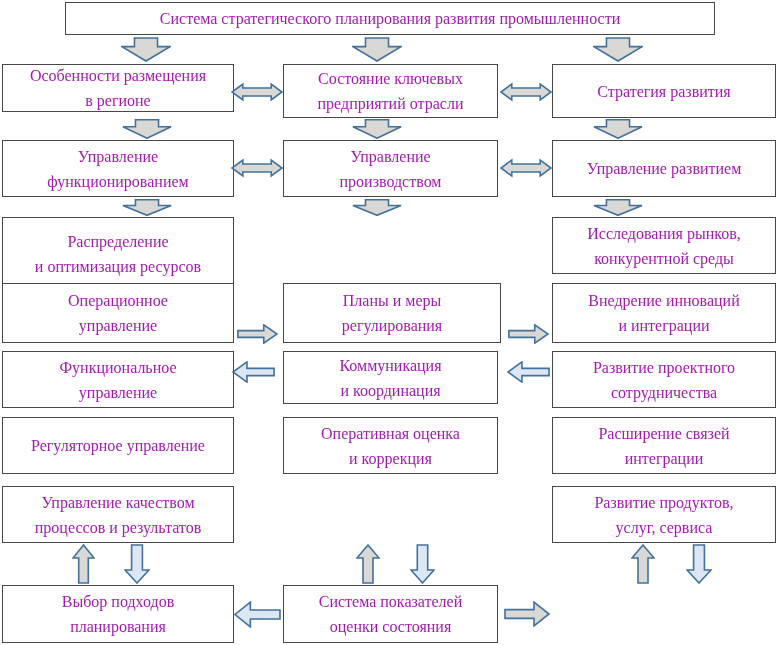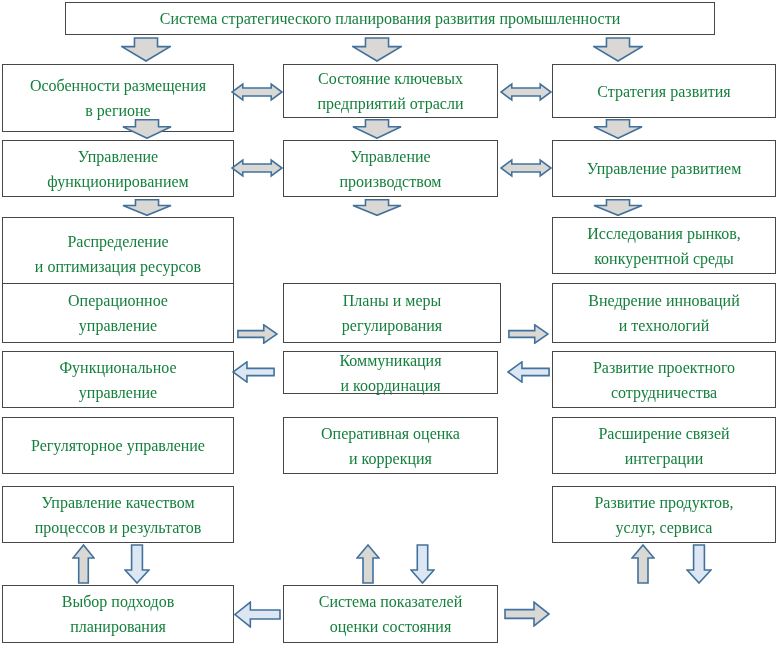--- a/index.html
+++ b/index.html
@@ -14,21 +14,21 @@
     position:absolute;
     box-sizing:border-box;
     background:#ffffff;
     border:1.5px solid #474747;
     display:flex;
     align-items:center;
     justify-content:center;
     text-align:center;
     font-size:16px;
     line-height:25px;
-    color:#15803d;
+    color:#a21caf;
     white-space:pre-line;
   }
   .box.title{font-size:16px;}
   .arr{
     position:absolute;
     stroke:#41719c;
     stroke-width:1.6px;
     overflow:visible;
   }
   .arr.gray{fill:#dad8d4;}
@@ -58,21 +58,21 @@
         <polygon points="12,1 23,14 17,14 17,39 7,39 7,14 1,14" vector-effect="non-scaling-stroke"></polygon>
       </symbol>
       <symbol id="sym-down-n" viewBox="0 0 24 40" preserveAspectRatio="none">
         <polygon points="7,1 17,1 17,26 23,26 12,39 1,26 7,26" vector-effect="non-scaling-stroke"></polygon>
       </symbol>
     </defs>
   </svg>
 
   <div class="box title" style="left:65px;top:2px;width:650px;height:33px">Система стратегического планирования развития промышленности</div>
 
-  <div class="box" style="left:2px;top:64px;width:232px;height:68px">Особенности размещения
+  <div class="box" style="left:2px;top:64px;width:232px;height:48px">Особенности размещения
 в регионе</div>
   <div class="box" style="left:283px;top:64px;width:215px;height:54px">Состояние ключевых
 предприятий отрасли</div>
   <div class="box" style="left:552px;top:64px;width:224px;height:54px">Стратегия развития</div>
 
   <div class="box" style="left:2px;top:140px;width:232px;height:57px">Управление
 функционированием</div>
   <div class="box" style="left:283px;top:140px;width:215px;height:57px">Управление
 производством</div>
   <div class="box" style="left:552px;top:140px;width:224px;height:57px">Управление развитием</div>
@@ -80,25 +80,25 @@
   <div class="box" style="left:2px;top:217px;width:232px;height:73px">Распределение
 и оптимизация ресурсов</div>
   <div class="box" style="left:552px;top:217px;width:224px;height:57px">Исследования рынков,
 конкурентной среды</div>
 
   <div class="box" style="left:2px;top:283px;width:232px;height:60px">Операционное
 управление</div>
   <div class="box" style="left:283px;top:283px;width:218px;height:60px">Планы и меры
 регулирования</div>
   <div class="box" style="left:552px;top:283px;width:224px;height:60px">Внедрение инноваций
-и технологий</div>
+и интеграции</div>
 
   <div class="box" style="left:2px;top:351px;width:232px;height:57px">Функциональное
 управление</div>
-  <div class="box" style="left:283px;top:351px;width:215px;height:43px">Коммуникация
+  <div class="box" style="left:283px;top:351px;width:215px;height:53px">Коммуникация
 и координация</div>
   <div class="box" style="left:552px;top:351px;width:224px;height:57px">Развитие проектного
 сотрудничества</div>
 
   <div class="box" style="left:283px;top:417px;width:215px;height:57px">Оперативная оценка
 и коррекция</div>
   <div class="box" style="left:2px;top:417px;width:232px;height:57px">Регуляторное управление</div>
   <div class="box" style="left:552px;top:417px;width:224px;height:57px">Расширение связей
 интеграции</div>
 

